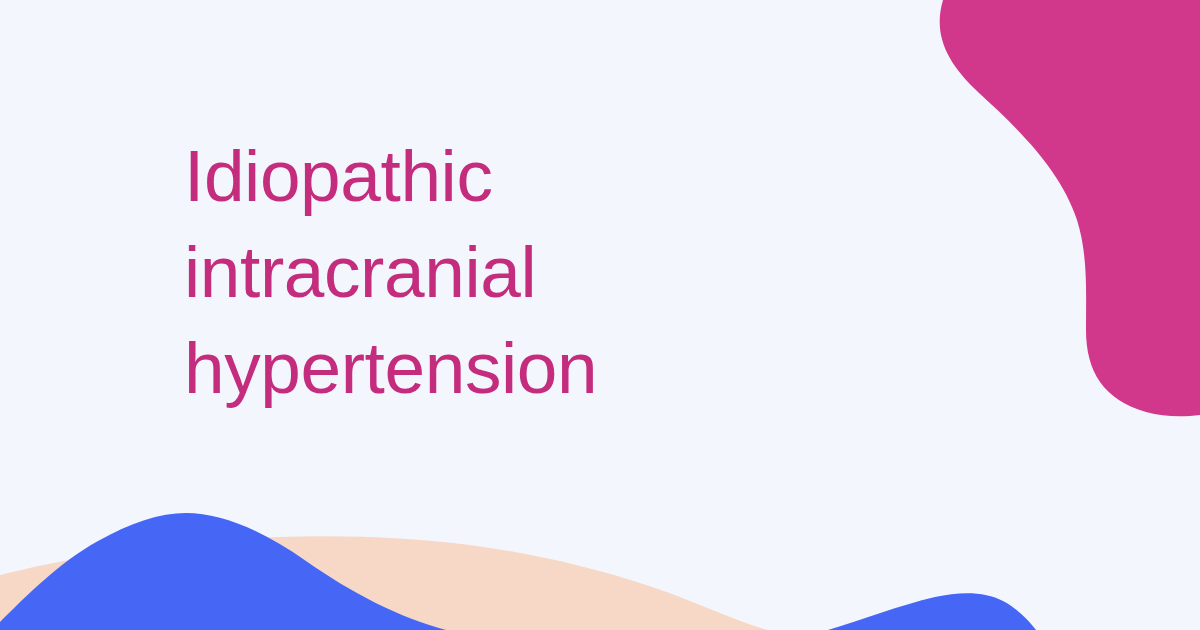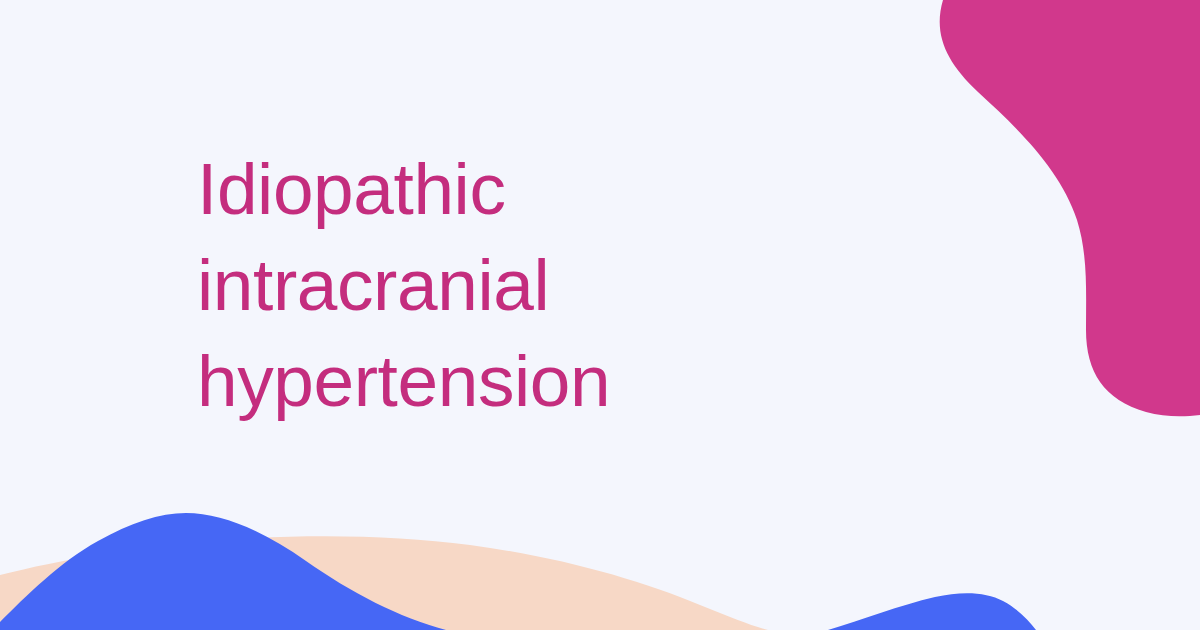--- a/index.html
+++ b/index.html
@@ -32,21 +32,21 @@
 
   #title-block {
     position: absolute;
     left: 180px;
     top: 124px;
     width: 620px;
     z-index: 5;
   }
 
   #page-title {
-    margin: 17px;
+    margin: 4px;
     font-family: "Liberation Sans", sans-serif;
     font-size: 73px;
     line-height: 96px;
     font-weight: 400;
     letter-spacing: -0.4px;
     color: #c42d7e;
     white-space: pre-line;
   }
 </style>
 </head>

